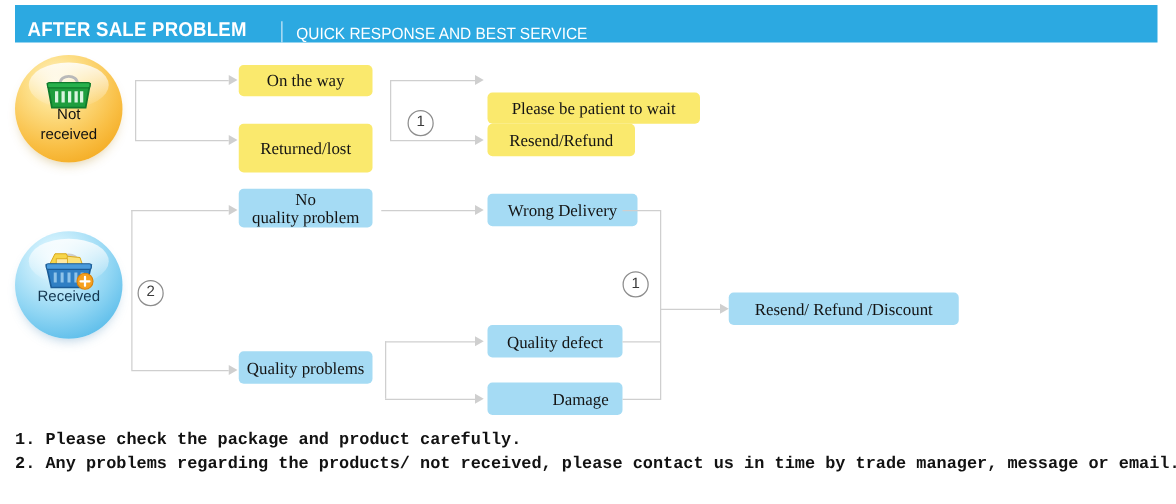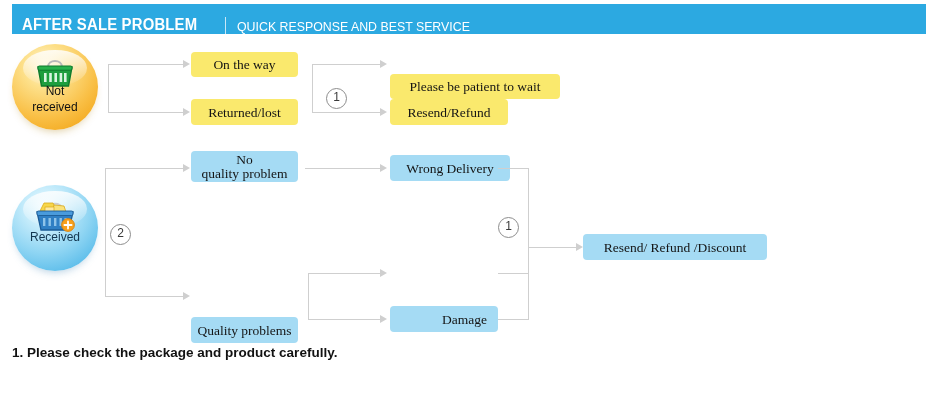--- a/index.html
+++ b/index.html
@@ -170,21 +170,21 @@
     position: absolute;
     left: 12px;
     top: 343px;
     width: 916px;
   }
   .footer-line {
     font-size: 13.5px;
     font-weight: bold;
     color: #121212;
     line-height: 19px;
-    font-family: Liberation Sans, sans-serif;
+    font-family: Liberation Mono, monospace;
     white-space: nowrap;
   }
 </style>
 </head>
 <body>
 
 <div id="root">
 
   <div id="header-bar">
     <span id="header-title">AFTER SALE PROBLEM</span>
@@ -212,21 +212,21 @@
     </div>
   </div>
 
   <div class="vline" style="left:108px; top:64px; height:48px;"></div>
   <div class="hline" style="left:108px; top:64px; width:75px;"></div>
   <div class="arrow-head" style="left:183px; top:60px;"></div>
   <div class="hline" style="left:108px; top:112px; width:75px;"></div>
   <div class="arrow-head" style="left:183px; top:108px;"></div>
 
   <div class="flow-box yellow" style="left:191px; top:52px; width:107px; height:25px;">On the way</div>
-  <div class="flow-box yellow" style="left:191px; top:99px; width:107px; height:26px;">Returned/lost</div>
+  <div class="flow-box yellow" style="left:191px; top:99px; width:107px; height:39px;">Returned/lost</div>
 
   <div class="vline" style="left:312px; top:64px; height:48px;"></div>
   <div class="hline" style="left:312px; top:64px; width:68px;"></div>
   <div class="arrow-head" style="left:380px; top:60px;"></div>
   <div class="hline" style="left:312px; top:112px; width:68px;"></div>
   <div class="arrow-head" style="left:380px; top:108px;"></div>
   <div class="badge-num" style="left:326px; top:88px;">1</div>
 
   <div class="flow-box yellow" style="left:390px; top:52px; width:170px; height:25px;margin-top:22px;">Please be patient to wait</div>
   <div class="flow-box yellow" style="left:390px; top:99px; width:118px; height:26px;">Resend/Refund</div>
@@ -259,43 +259,45 @@
   <div class="hline" style="left:105px; top:168px; width:78px;"></div>
   <div class="arrow-head" style="left:183px; top:164px;"></div>
   <div class="hline" style="left:105px; top:296px; width:78px;"></div>
   <div class="arrow-head" style="left:183px; top:292px;"></div>
   <div class="badge-num" style="left:110px; top:224px;">2</div>
 
   <div class="flow-box blue" style="left:191px; top:151px; width:107px; height:31px; flex-direction:column; line-height:14px;align-items:center;">
     <span>No</span>
     <span>quality problem</span>
   </div>
-  <div class="flow-box blue" style="left:191px; top:281px; width:107px; height:26px;margin-top:36px;">Quality problems</div>
+  <div class="flow-box blue" style="left:191px; top:281px; width:107px; height:26px;">Quality problems</div>
 
   <div class="hline" style="left:305px; top:168px; width:75px;"></div>
   <div class="arrow-head" style="left:380px; top:164px;"></div>
 
   <div class="vline" style="left:308px; top:273px; height:46px;"></div>
   <div class="hline" style="left:308px; top:273px; width:72px;"></div>
   <div class="arrow-head" style="left:380px; top:269px;"></div>
   <div class="hline" style="left:308px; top:319px; width:72px;"></div>
   <div class="arrow-head" style="left:380px; top:315px;"></div>
 
   <div class="flow-box blue" style="left:390px; top:155px; width:120px; height:26px;">Wrong Delivery</div>
+  <div class="flow-box blue" style="left:390px; top:260px; width:108px; height:26px;">Quality defect</div>
   <div class="flow-box blue" style="left:390px; top:306px; width:108px; height:26px;padding-left:44px;">
     <span style="width:100%; text-align:left; padding-left:8px;">Damage</span>
   </div>
 
   <div class="hline" style="left:498px; top:168px; width:30px;"></div>
   <div class="hline" style="left:498px; top:273px; width:30px;"></div>
   <div class="hline" style="left:498px; top:319px; width:30px;"></div>
   <div class="vline" style="left:528px; top:168px; height:152px;"></div>
   <div class="hline" style="left:528px; top:247px; width:48px;"></div>
   <div class="arrow-head" style="left:576px; top:243px;"></div>
   <div class="badge-num" style="left:498px; top:217px;">1</div>
 
   <div class="flow-box blue" style="left:583px; top:234px; width:184px; height:26px;">Resend/ Refund /Discount</div>
 
   <div id="footer-notes">
     <div class="footer-line">1. Please check the package and product carefully.</div>
+    <div class="footer-line">2. Any problems regarding the products/ not received, please contact us in time by trade manager, message or email.</div>
   </div>
 
 </div>
 
 </body></html>

